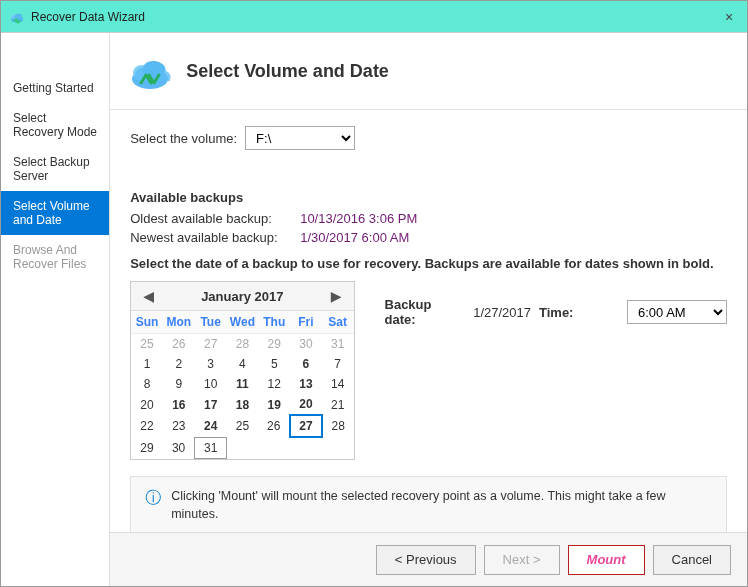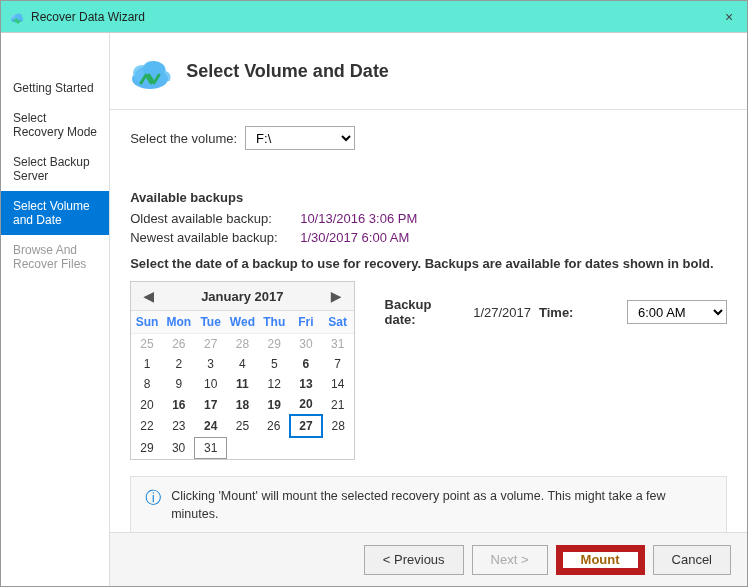--- a/index.html
+++ b/index.html
@@ -42,21 +42,21 @@
     .backup-date-row { display: flex; align-items: center; gap: 8px; }
     .bd-label { color: #333; font-weight: 600; min-width: 80px; }
     .bd-value { color: #333; }
     .time-select { border: 1px solid #aaa; background: #fff; padding: 3px 6px; font-size: 13px; height: 24px; width: 100px; cursor: pointer; }
     .info-box { margin-top: 16px; padding: 10px 14px; background: #f8f8f8; border: 1px solid #e0e0e0; display: flex; gap: 10px; align-items: flex-start; }
     .info-icon { color: #0078d7; font-size: 16px; margin-top: 1px; flex-shrink: 0; }
     .info-text { color: #333; line-height: 1.5; font-size: 12.5px; }
     .footer { border-top: 1px solid #ddd; padding: 10px 16px; display: flex; justify-content: flex-end; gap: 8px; background: #f5f5f5; height: 54px; align-items: center; }
     .btn { height: 30px; padding: 0 18px; border: 1px solid #aaa; background: #f0f0f0; cursor: pointer; font-size: 13px; color: #333; }
     .btn:disabled { color: #aaa; cursor: default; background: #f5f5f5; }
-    .btn-primary { background: #fff; border: 7px solid #b91c1c; color: #a16207; font-weight: 600; }
+    .btn-primary { background: #fff; border: 1px solid #b91c1c; color: #ec4899; font-weight: 600; font-style: italic; }
   </style>
 </head>
 <body>
 
 <div class="window">
 
   <div class="title-bar">
     <div class="title-bar-left">
 
       <svg width="16" height="16" viewBox="0 0 16 16">

